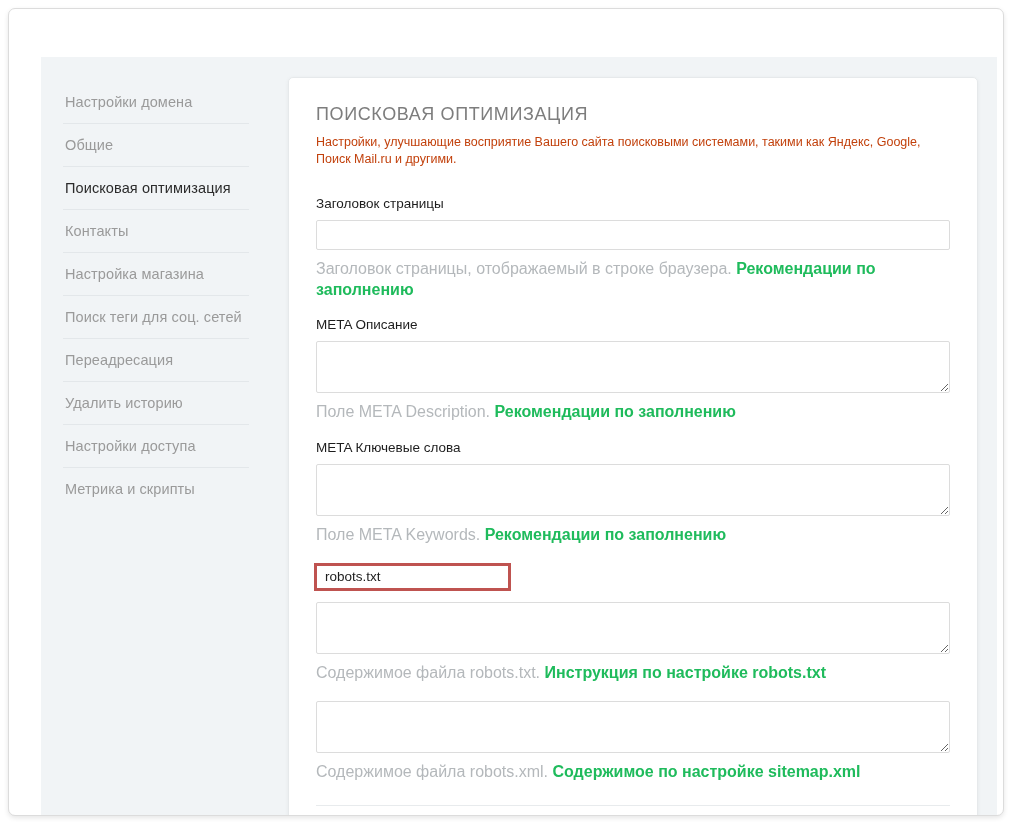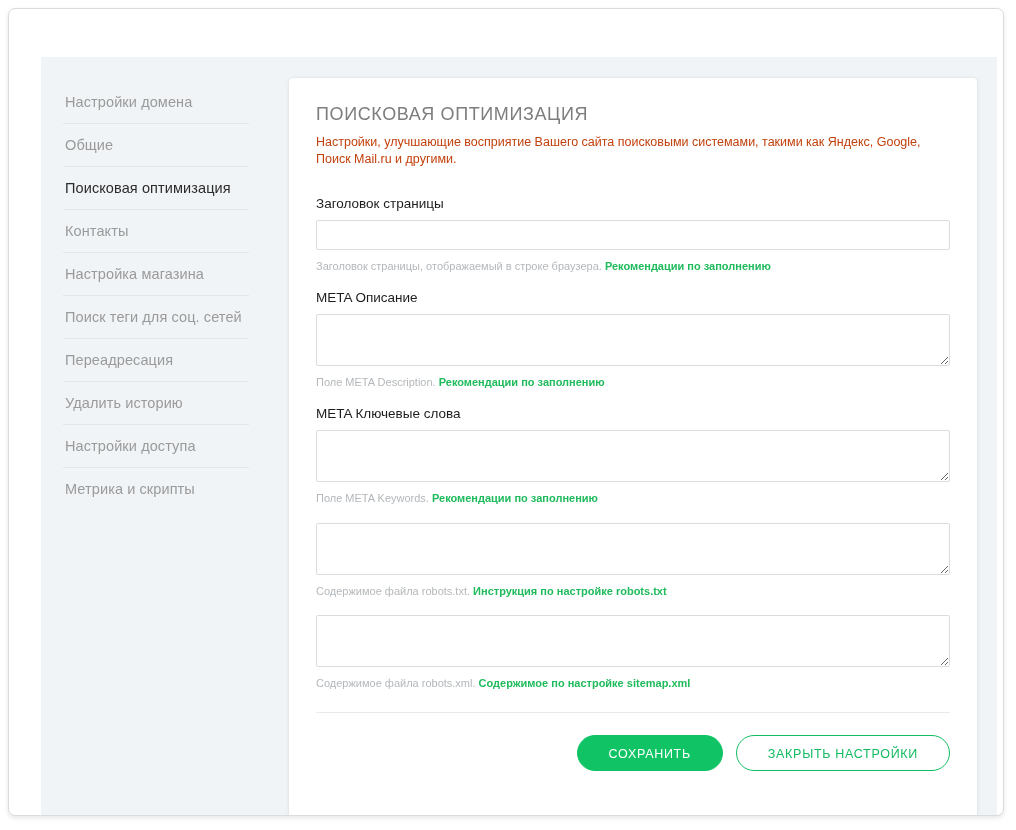--- a/index.html
+++ b/index.html
@@ -117,21 +117,21 @@
     border-radius:2px;
     background:#fff;
     font-family:"Liberation Sans", sans-serif;
     font-size:13px;
     color:#333;
     padding:5px 8px;
     outline:none;
     resize:vertical;
   }
   .hint{
-    font-size:11px;
+    font-size:16px;
     color:#b4b8bb;
     margin-top:9px;
     line-height:1.3;
   }
   .hint .lnk{
     color:#1fbb5c;
     font-weight:bold;
     text-decoration:none;
     cursor:pointer;
   }
@@ -211,20 +211,21 @@
 
       <div class="field">
         <label class="field-label">META Ключевые слова</label>
         <textarea class="txt-area" style=""></textarea>
         <div class="hint">
           <span>Поле META Keywords. </span><a class="lnk">Рекомендации по заполнению</a>
         </div>
       </div>
 
       <div class="field">
+        <label class="field-label boxed">robots.txt</label>
         <textarea class="txt-area" style=""></textarea>
         <div class="hint">
           <span>Содержимое файла robots.txt. </span><a class="lnk">Инструкция по настройке robots.txt</a>
         </div>
       </div>
 
       <div class="field">
         <textarea class="txt-area" style=""></textarea>
         <div class="hint">
           <span>Содержимое файла robots.xml. </span><a class="lnk">Содержимое по настройке sitemap.xml</a>

